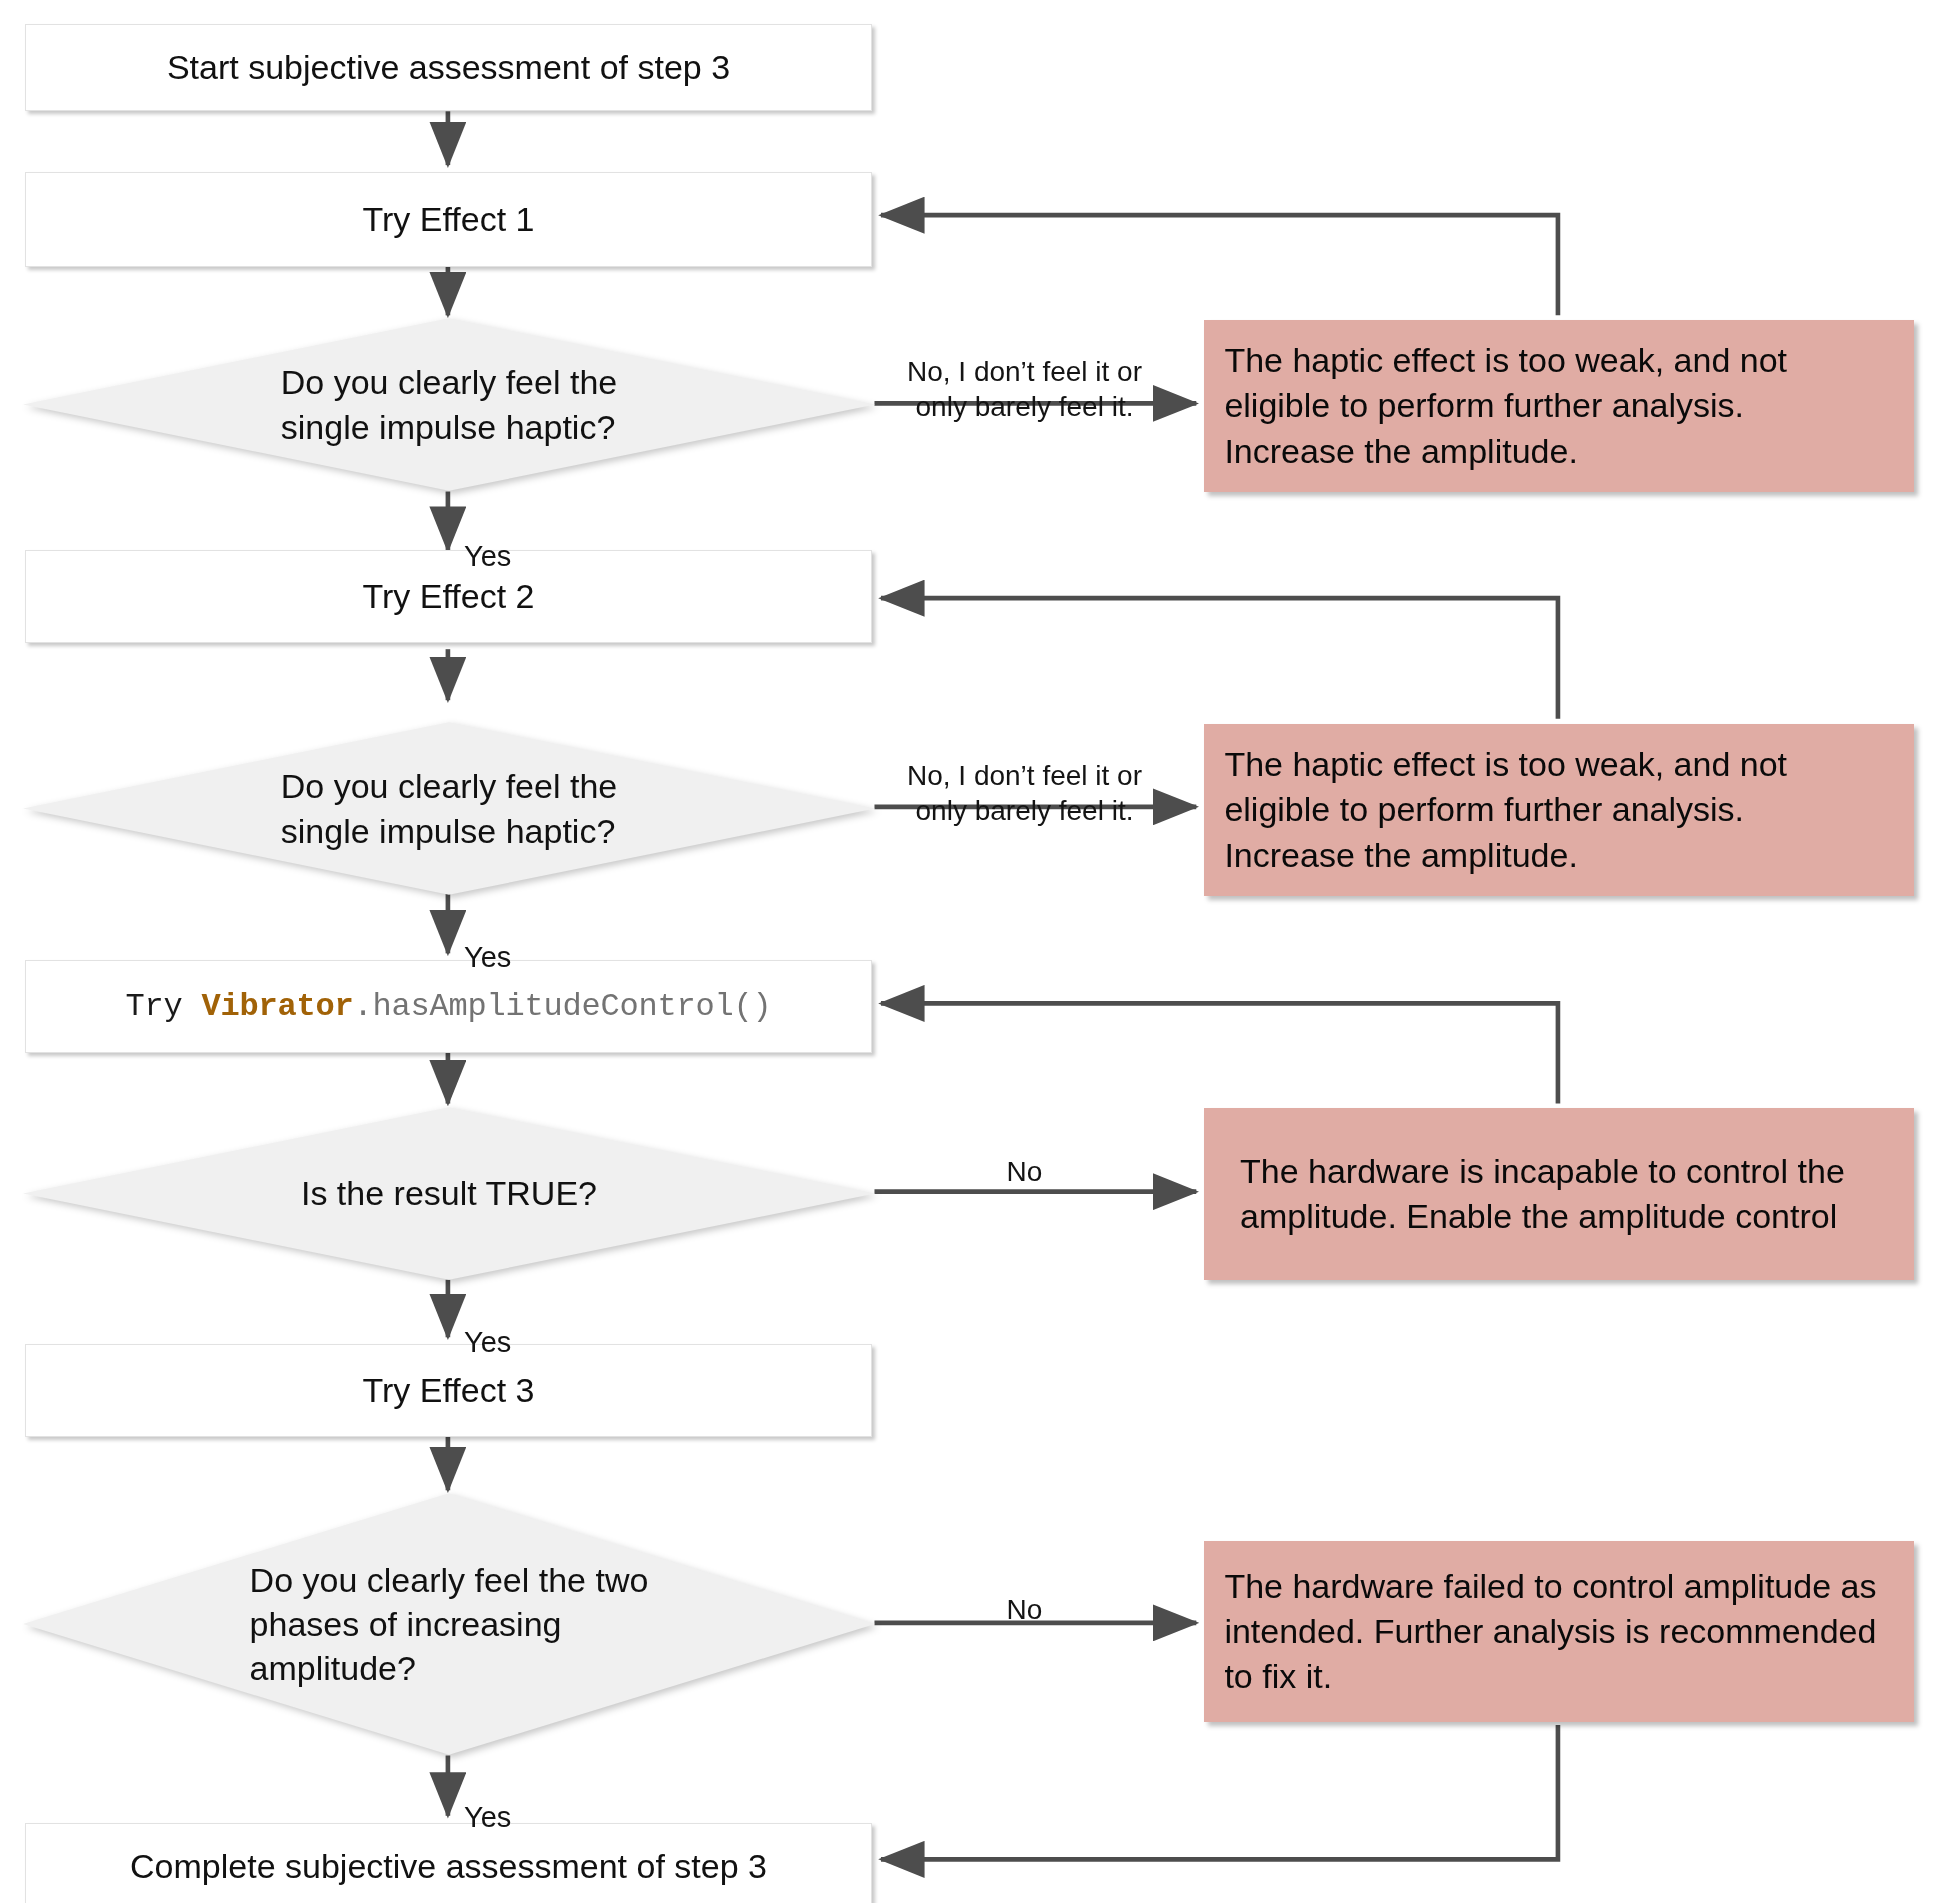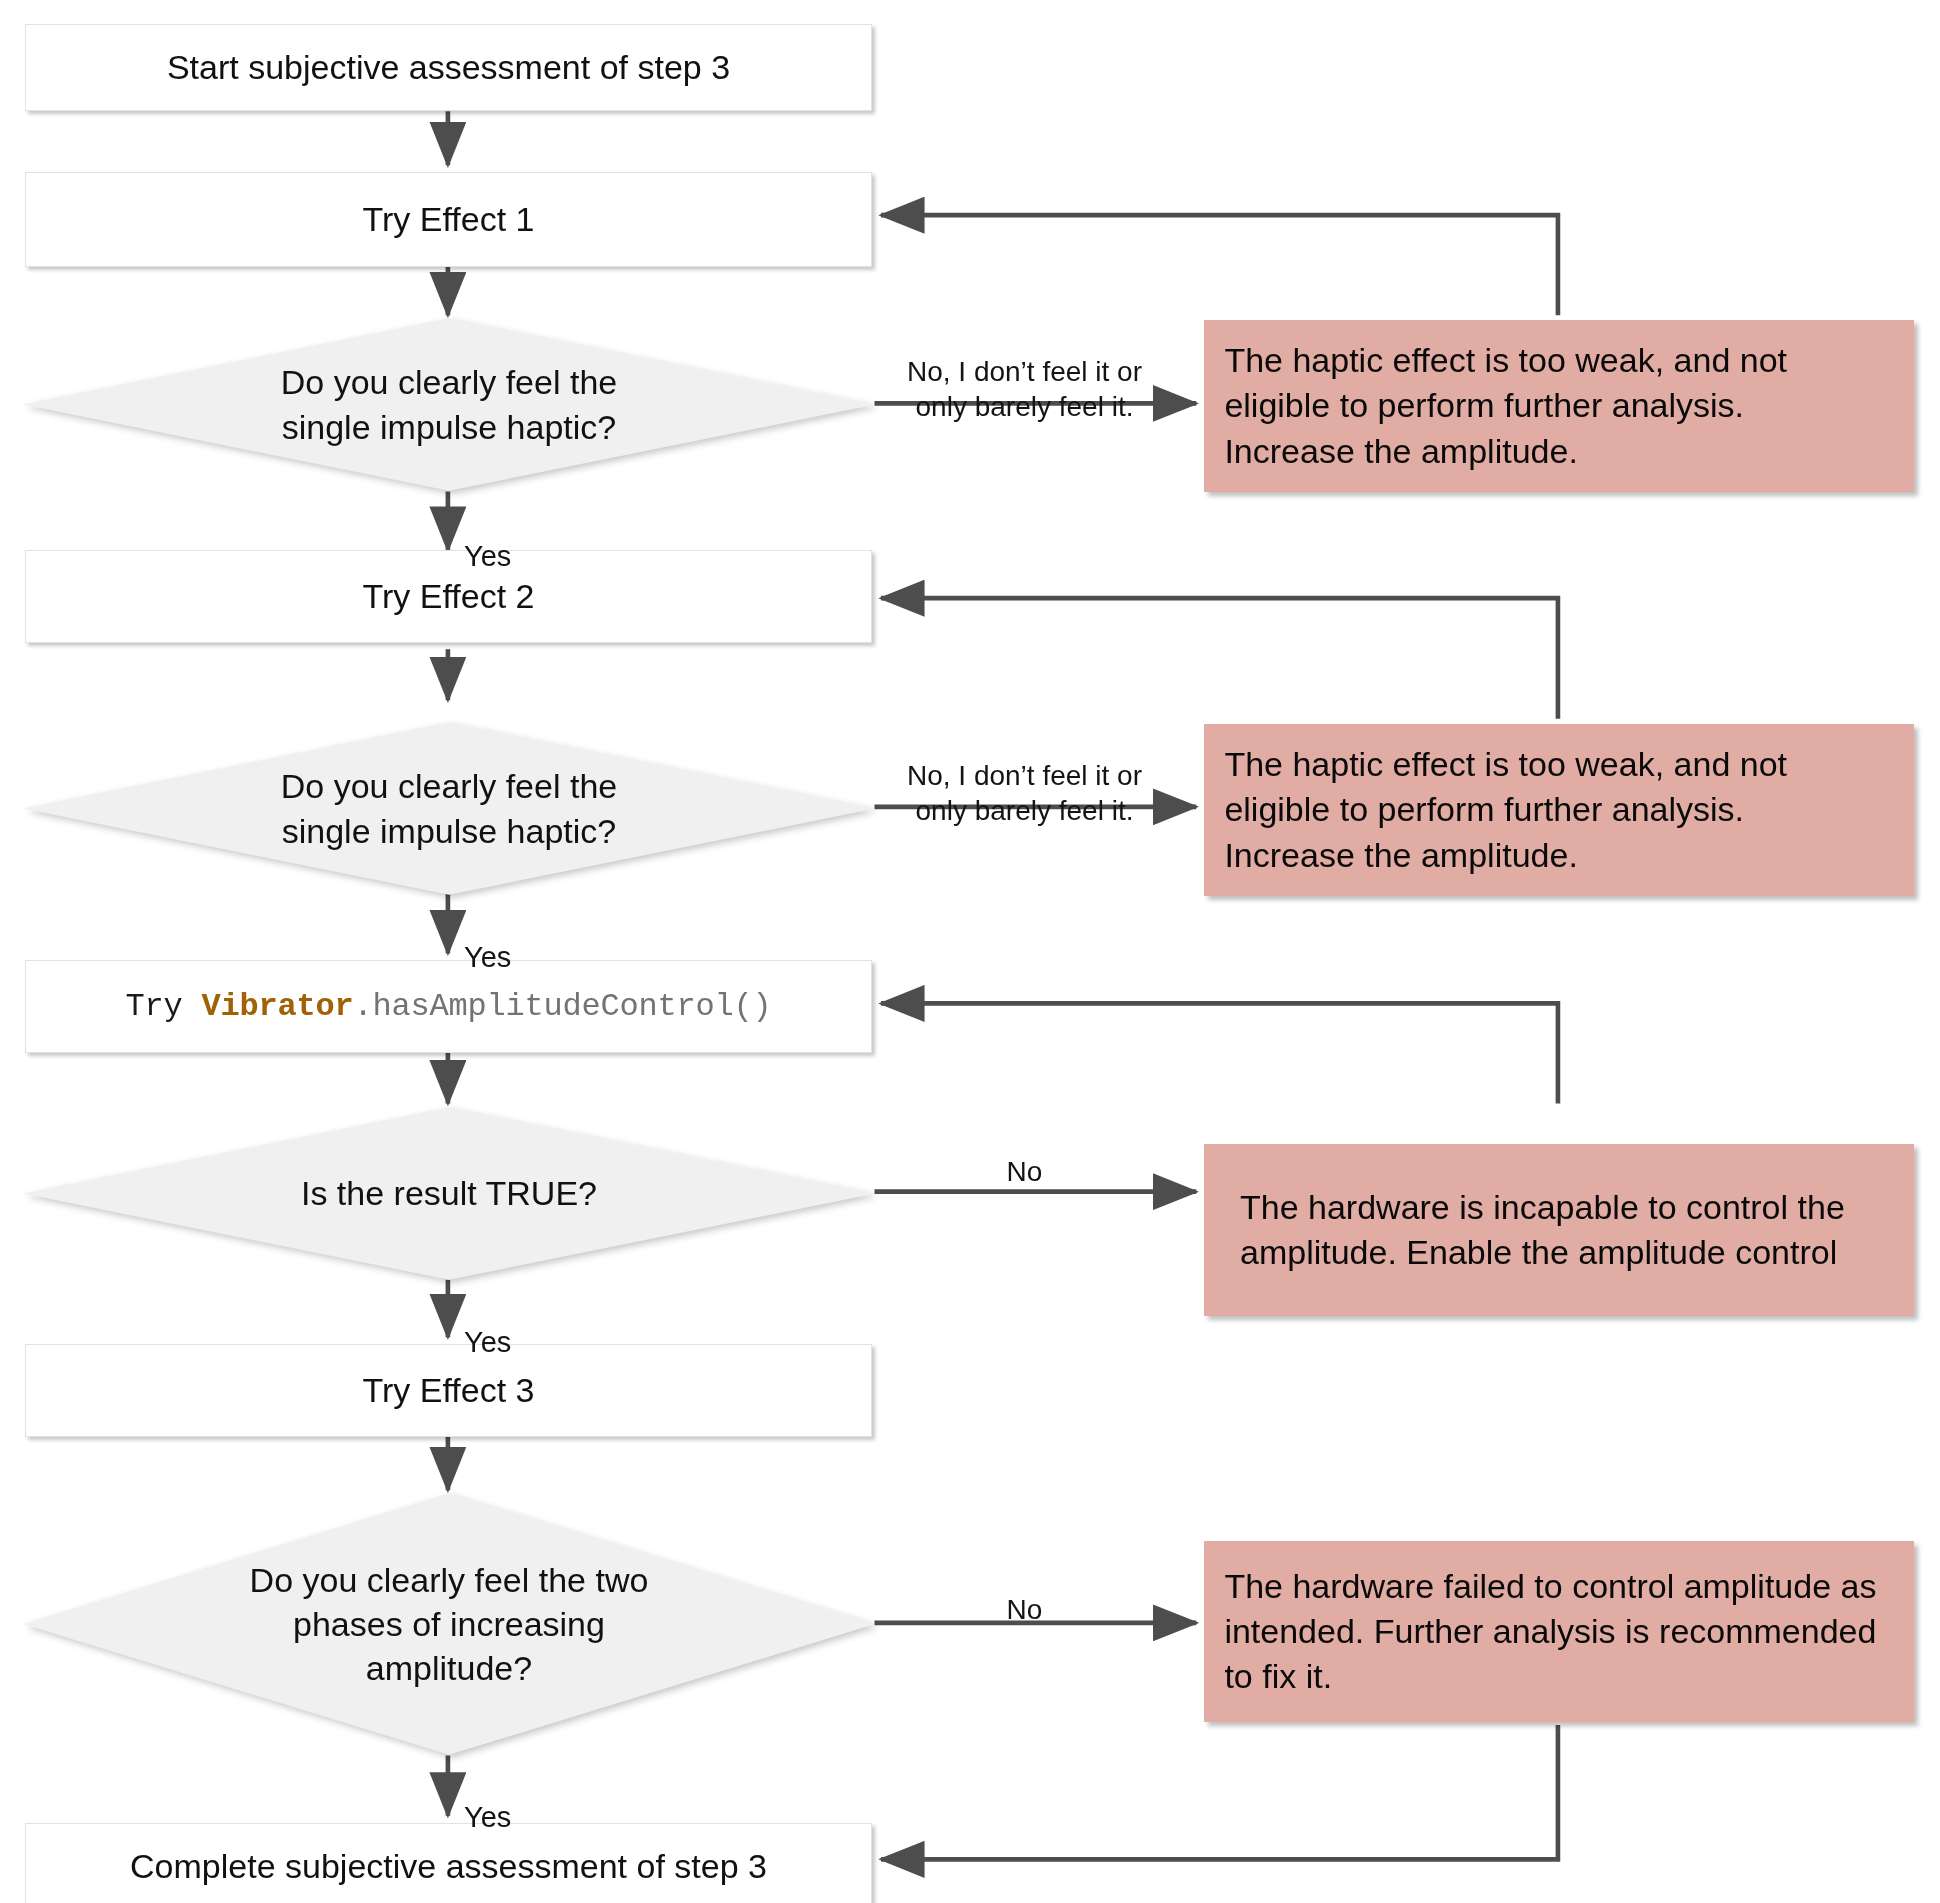--- a/index.html
+++ b/index.html
@@ -57,21 +57,21 @@
   .dia-wrap {
     position: absolute;
     filter: drop-shadow(3.7px 3.7px 3.7px rgba(0,0,0,0.22));
   }
   .dia-wrap svg { display: block; }
   .dia-label {
     position: absolute;
     display: flex;
     align-items: center;
     justify-content: center;
-    text-align: center;
+    text-align: left;
     font-size: 34px;
     color: #111111;
     line-height: 1.3;
     pointer-events: none;
   }
   .edge-label {
     position: absolute;
     font-size: 28px;
     color: #141414;
     line-height: 1.27;
@@ -215,21 +215,21 @@
   </div>
 
   <div class="node note" style="left:1204px; top:724px; width:710px; height:172px;">
     <span>
       <span class="txt">The haptic effect is too weak, and not</span>
       <span class="txt">eligible to perform further analysis.</span>
       <span class="txt">Increase the amplitude.</span>
     </span>
   </div>
 
-  <div class="node note" style="left:1204px; top:1144px; width:710px; height:172px;padding-left:36px;">
+  <div class="node note" style="left:1204px; top:1108px; width:710px; height:172px;padding-left:36px;">
     <span>
       <span class="txt">The hardware is incapable to control the</span>
       <span class="txt">amplitude. Enable the amplitude control</span>
     </span>
   </div>
 
   <div class="node note" style="left:1204px; top:1541px; width:710px; height:181px;">
     <span>
       <span class="txt">The hardware failed to control amplitude as</span>
       <span class="txt">intended. Further analysis is recommended</span>

